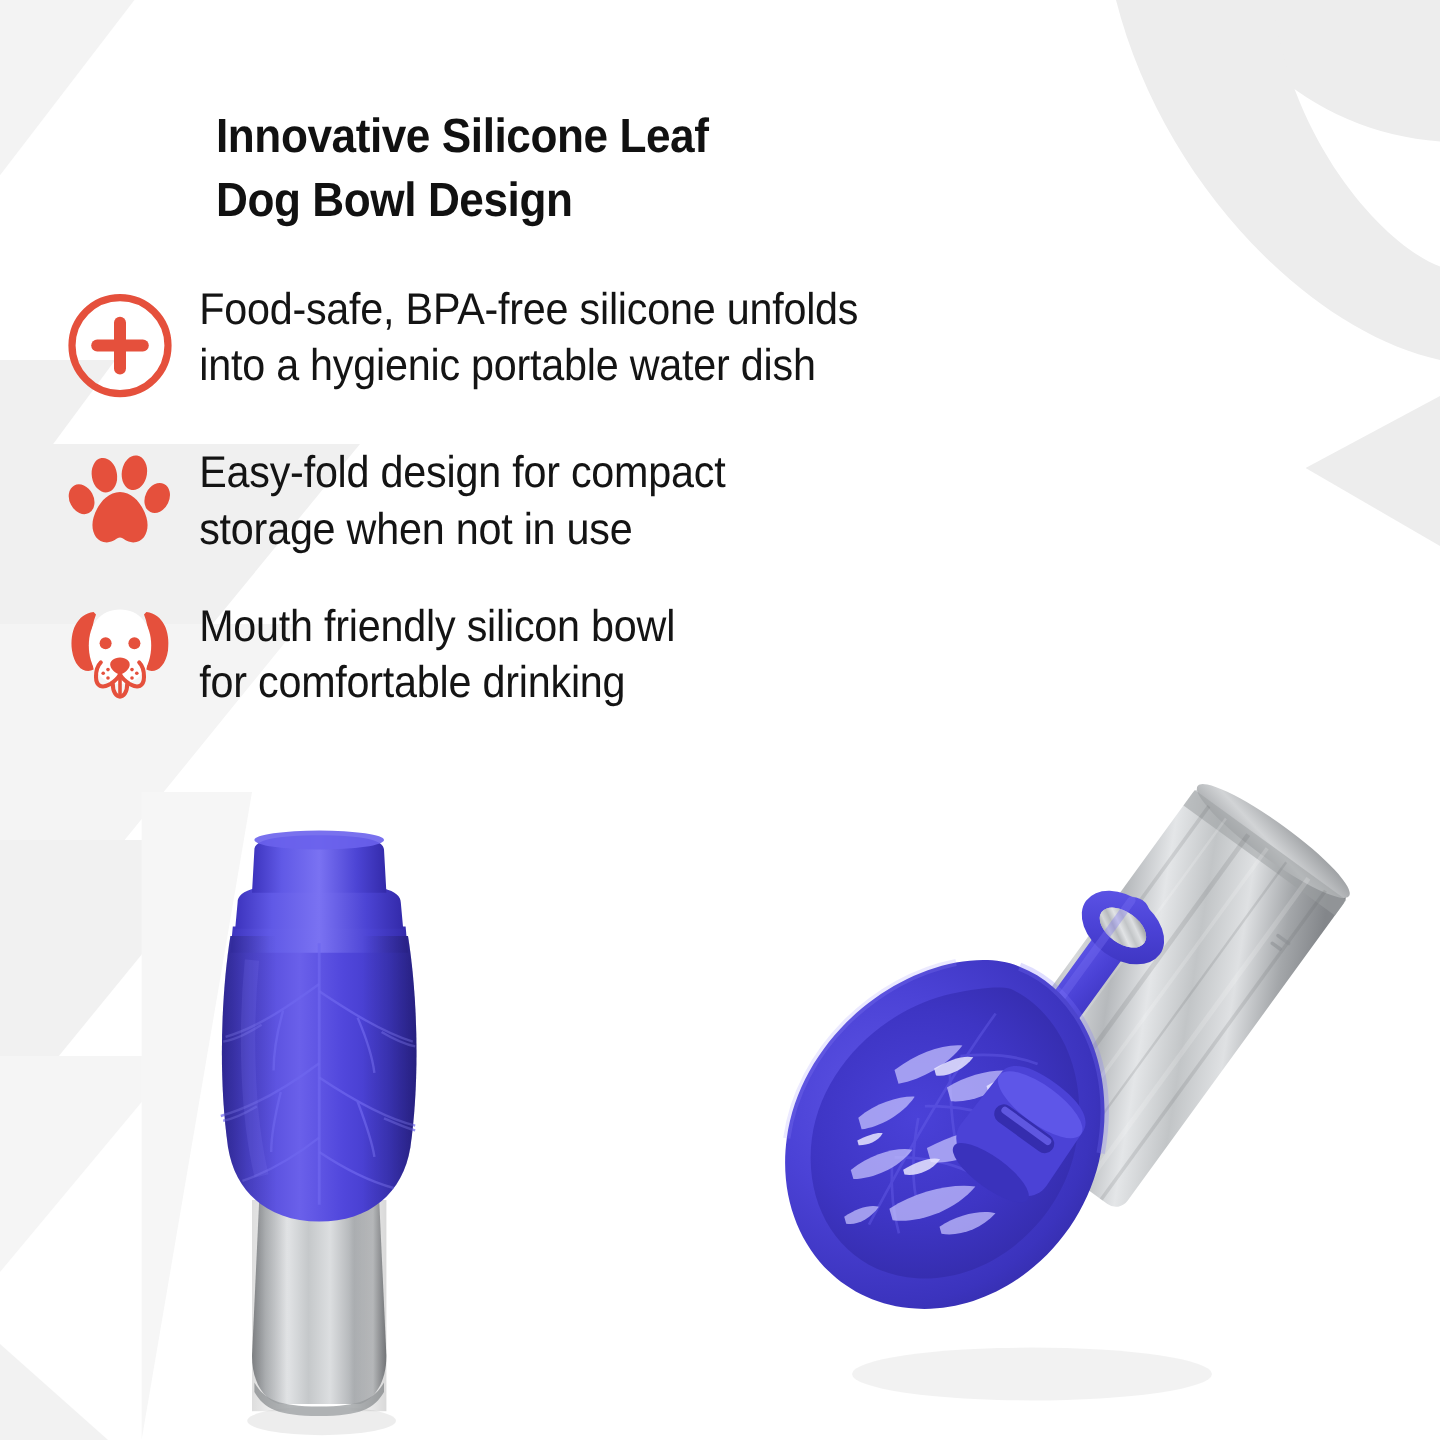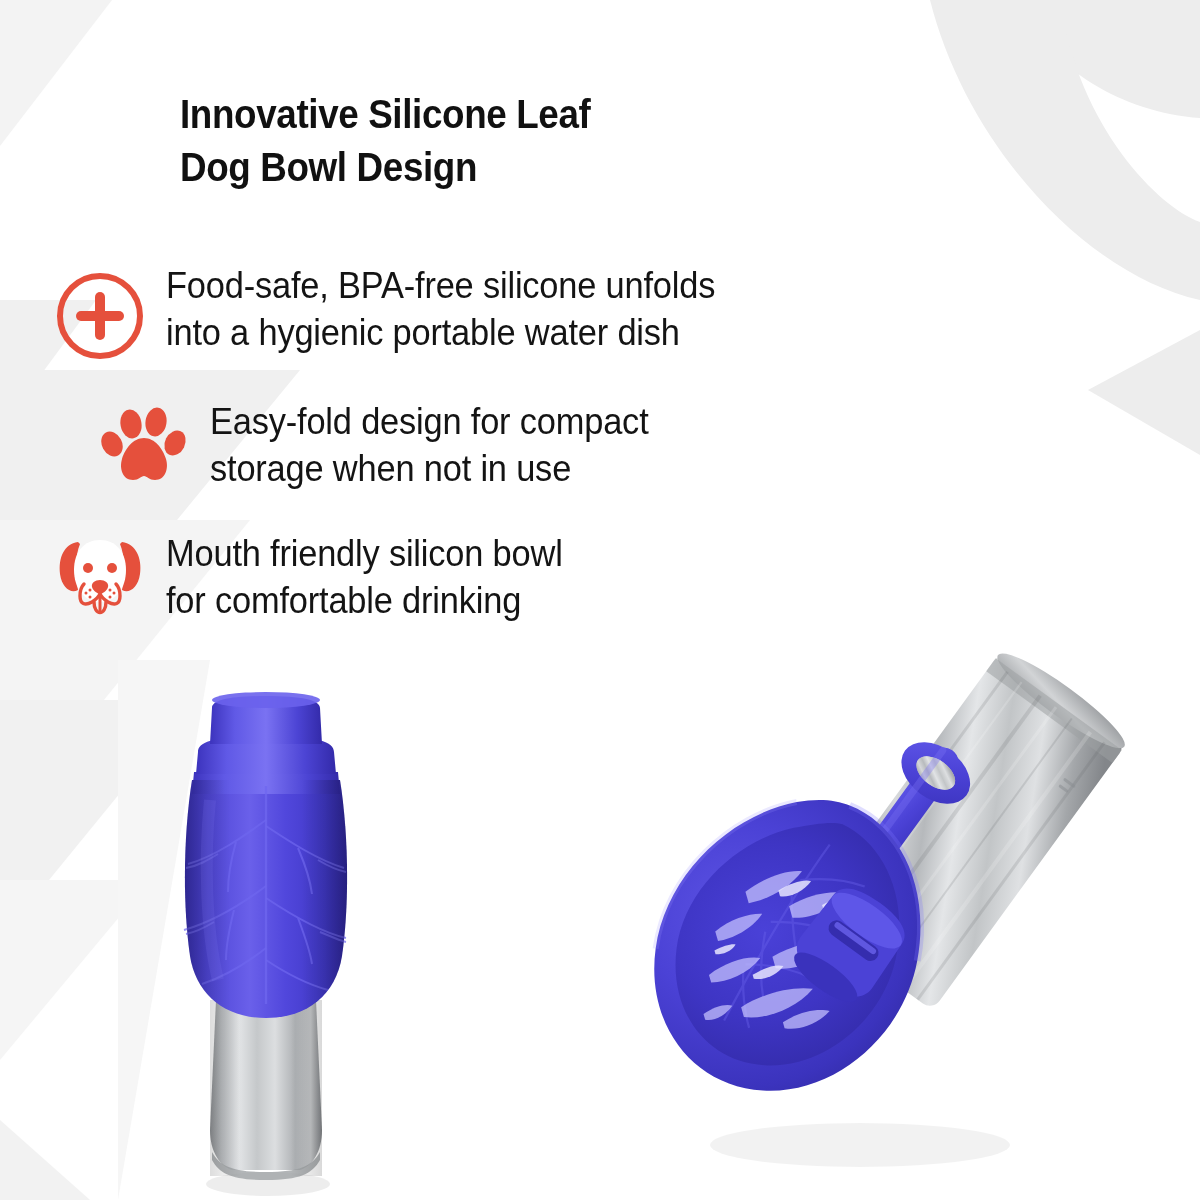--- a/index.html
+++ b/index.html
@@ -17,36 +17,36 @@
   #headline {
     position:absolute; left:180px; top:88px; width:860px; z-index:5;
     font-size:40px; font-weight:bold; line-height:1.32;
     letter-spacing:-0.4px; color:#111111;
     transform:scaleX(0.92); transform-origin:left top;
   }
   #headline .hl-line { display:block; white-space:nowrap; }
 
   
   #bullets { position:absolute; left:0; top:232px; width:1100px; z-index:5; }
-  .bullet { position:relative; display:flex; align-items:flex-start; margin-bottom:24px;margin-top:28px; }
+  .bullet { position:relative; display:flex; align-items:flex-start; margin-bottom:24px; }
   .bullet-icon {
     width:104px; min-width:104px; height:104px;
     display:flex; align-items:center; justify-content:center;
     margin-left:48px;
   }
   .bullet-icon svg { display:block; }
   .bullet-text {
     font-size:37px; line-height:1.28; color:#141414;
     font-weight:400; letter-spacing:-0.2px;
     padding-top:2px; margin-left:14px;
     transform:scaleX(0.93); transform-origin:left top;
     white-space:pre-line;
   }
   .b1 .bullet-icon { height:112px; }
-  .b2 { margin-top:10px;padding-left:44px; }
+  .b2 { margin-top:10px; }
   .b3 { }
 
   
   #art-left  { position:absolute; left:140px;  top:660px;  width:250px; height:540px; z-index:3; }
   #art-right { position:absolute; left:560px;  top:560px;  width:640px; height:640px; z-index:3; }
   #art-left svg, #art-right svg { display:block; width:100%; height:100%; }
 </style>
 </head>
 <body>
 

